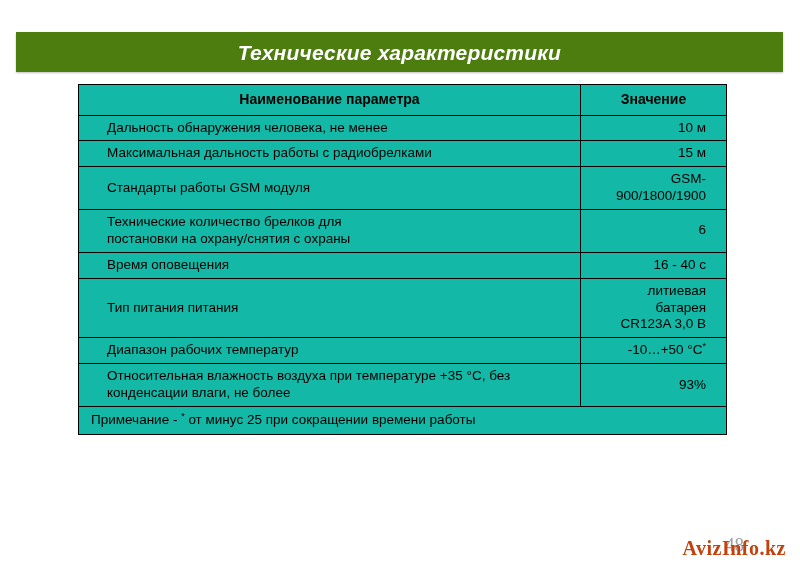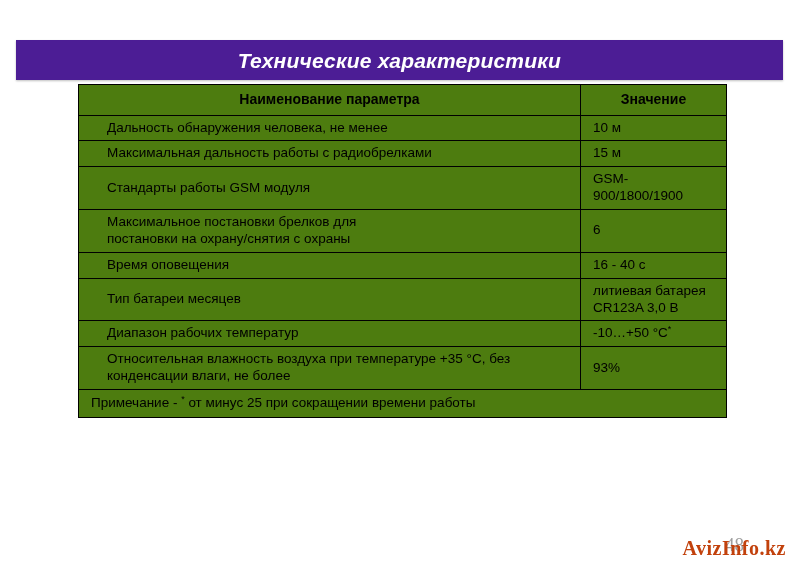--- a/index.html
+++ b/index.html
@@ -26,26 +26,25 @@
     background: #ffffff;
   }
 
   
   #title-bar {
     position: absolute;
     left: 16px;
     top: 32px;
     width: 767px;
     height: 40px;
-    background: #4c1d95;
+    background: #4d7c0f;
     box-shadow: 0 1px 2px rgba(0,0,0,0.25);
     display: flex;
     align-items: center;
     justify-content: center;
-    margin-top: 8px;
   }
   #title-text {
     color: #ffffff;
     font-size: 21px;
     font-weight: bold;
     font-style: italic;
     letter-spacing: 0.2px;
     white-space: nowrap;
     line-height: 1;
   }
@@ -62,39 +61,39 @@
   }
   #spec-table col.c-param { width: 502px; }
   #spec-table col.c-value { width: 146px; }
 
   #spec-table th,
   #spec-table td {
     border: 1px solid #000000;
     font-size: 13.5px;
     line-height: 1.25;
     vertical-align: middle;
-    background: #4d7c0f;
+    background: #14b8a6;
   }
 
   
   #spec-table thead th {
     font-weight: bold;
     text-align: center;
     padding: 6px 4px;
     font-size: 14px;
   }
 
   
   td.param {
     text-align: left;
     padding: 4px 6px 4px 28px;
   }
   td.value {
-    text-align: left;
-    padding: 4px 12px;
+    text-align: right;
+    padding: 4px 20px;
   }
   td.note {
     text-align: left;
     padding: 5px 6px 5px 12px;
   }
 
   
   .sup-star {
     font-size: 9px;
     vertical-align: super;
@@ -155,31 +154,31 @@
       </tr>
       <tr>
         <td class="param">Стандарты работы GSM модуля</td>
         <td class="value">
           <span>GSM-</span><br>
           <span>900/1800/1900</span>
         </td>
       </tr>
       <tr>
         <td class="param">
-          <span>Максимальное постановки брелков для</span><br>
+          <span>Технические количество брелков для</span><br>
           <span>постановки на охрану/снятия с охраны</span>
         </td>
         <td class="value">6</td>
       </tr>
       <tr>
         <td class="param">Время оповещения</td>
         <td class="value">16 - 40 с</td>
       </tr>
       <tr>
-        <td class="param">Тип батареи месяцев</td>
+        <td class="param">Тип питания питания</td>
         <td class="value">
           <span>литиевая батарея</span><br>
           <span>CR123A 3,0 В</span>
         </td>
       </tr>
       <tr>
         <td class="param">Диапазон рабочих температур</td>
         <td class="value"><span>-10…+50 °C</span><span class="sup-star">*</span></td>
       </tr>
       <tr>

